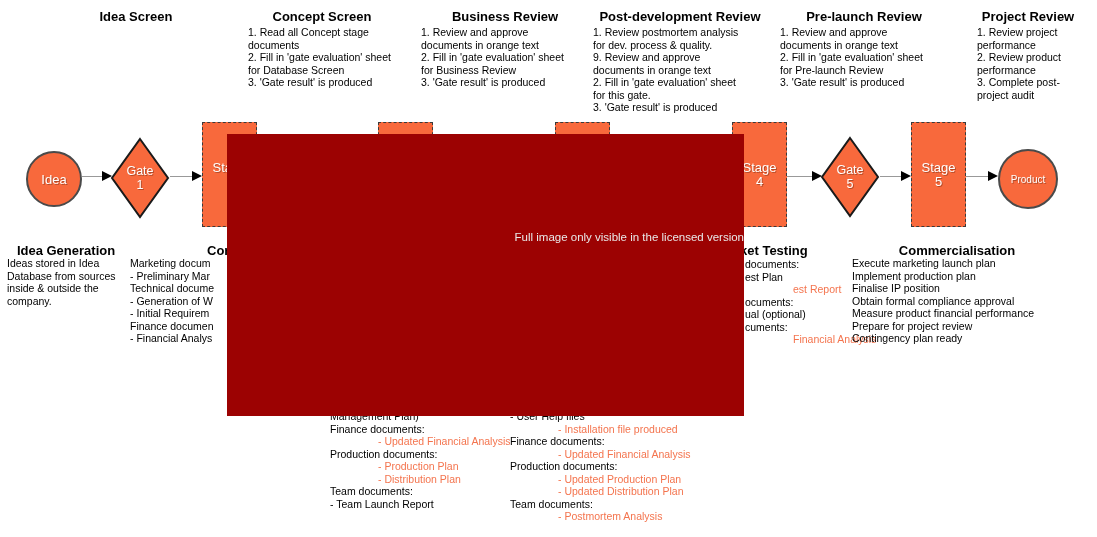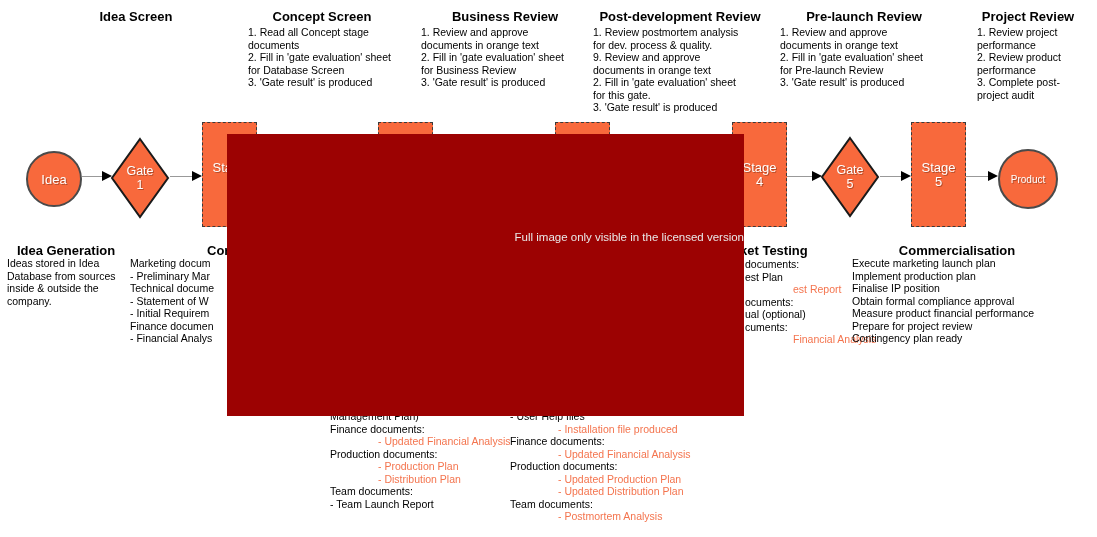--- a/index.html
+++ b/index.html
@@ -176,21 +176,21 @@
       <div>Database from sources</div>
       <div>inside &amp; outside the</div>
       <div>company.</div>
     </div>
 
   <div class="hdr left" style="left:207px;top:243px">Con</div>
   <div class="col" style="left:130px;top:257px">
       <div>Marketing docum</div>
       <div>- Preliminary Mar</div>
       <div>Technical docume</div>
-      <div>- Statement of W</div>
+      <div>- Generation of W</div>
       <div>- Initial Requirem</div>
       <div>Finance documen</div>
       <div>- Financial Analys</div>
     </div>
 
   <div class="hdr left" style="left:740px;top:243px">ket Testing</div>
   <div class="col" style="left:745px;top:258px">
       <div>documents:</div>
       <div>est Plan</div>
       <div class="orange">est Report</div>

